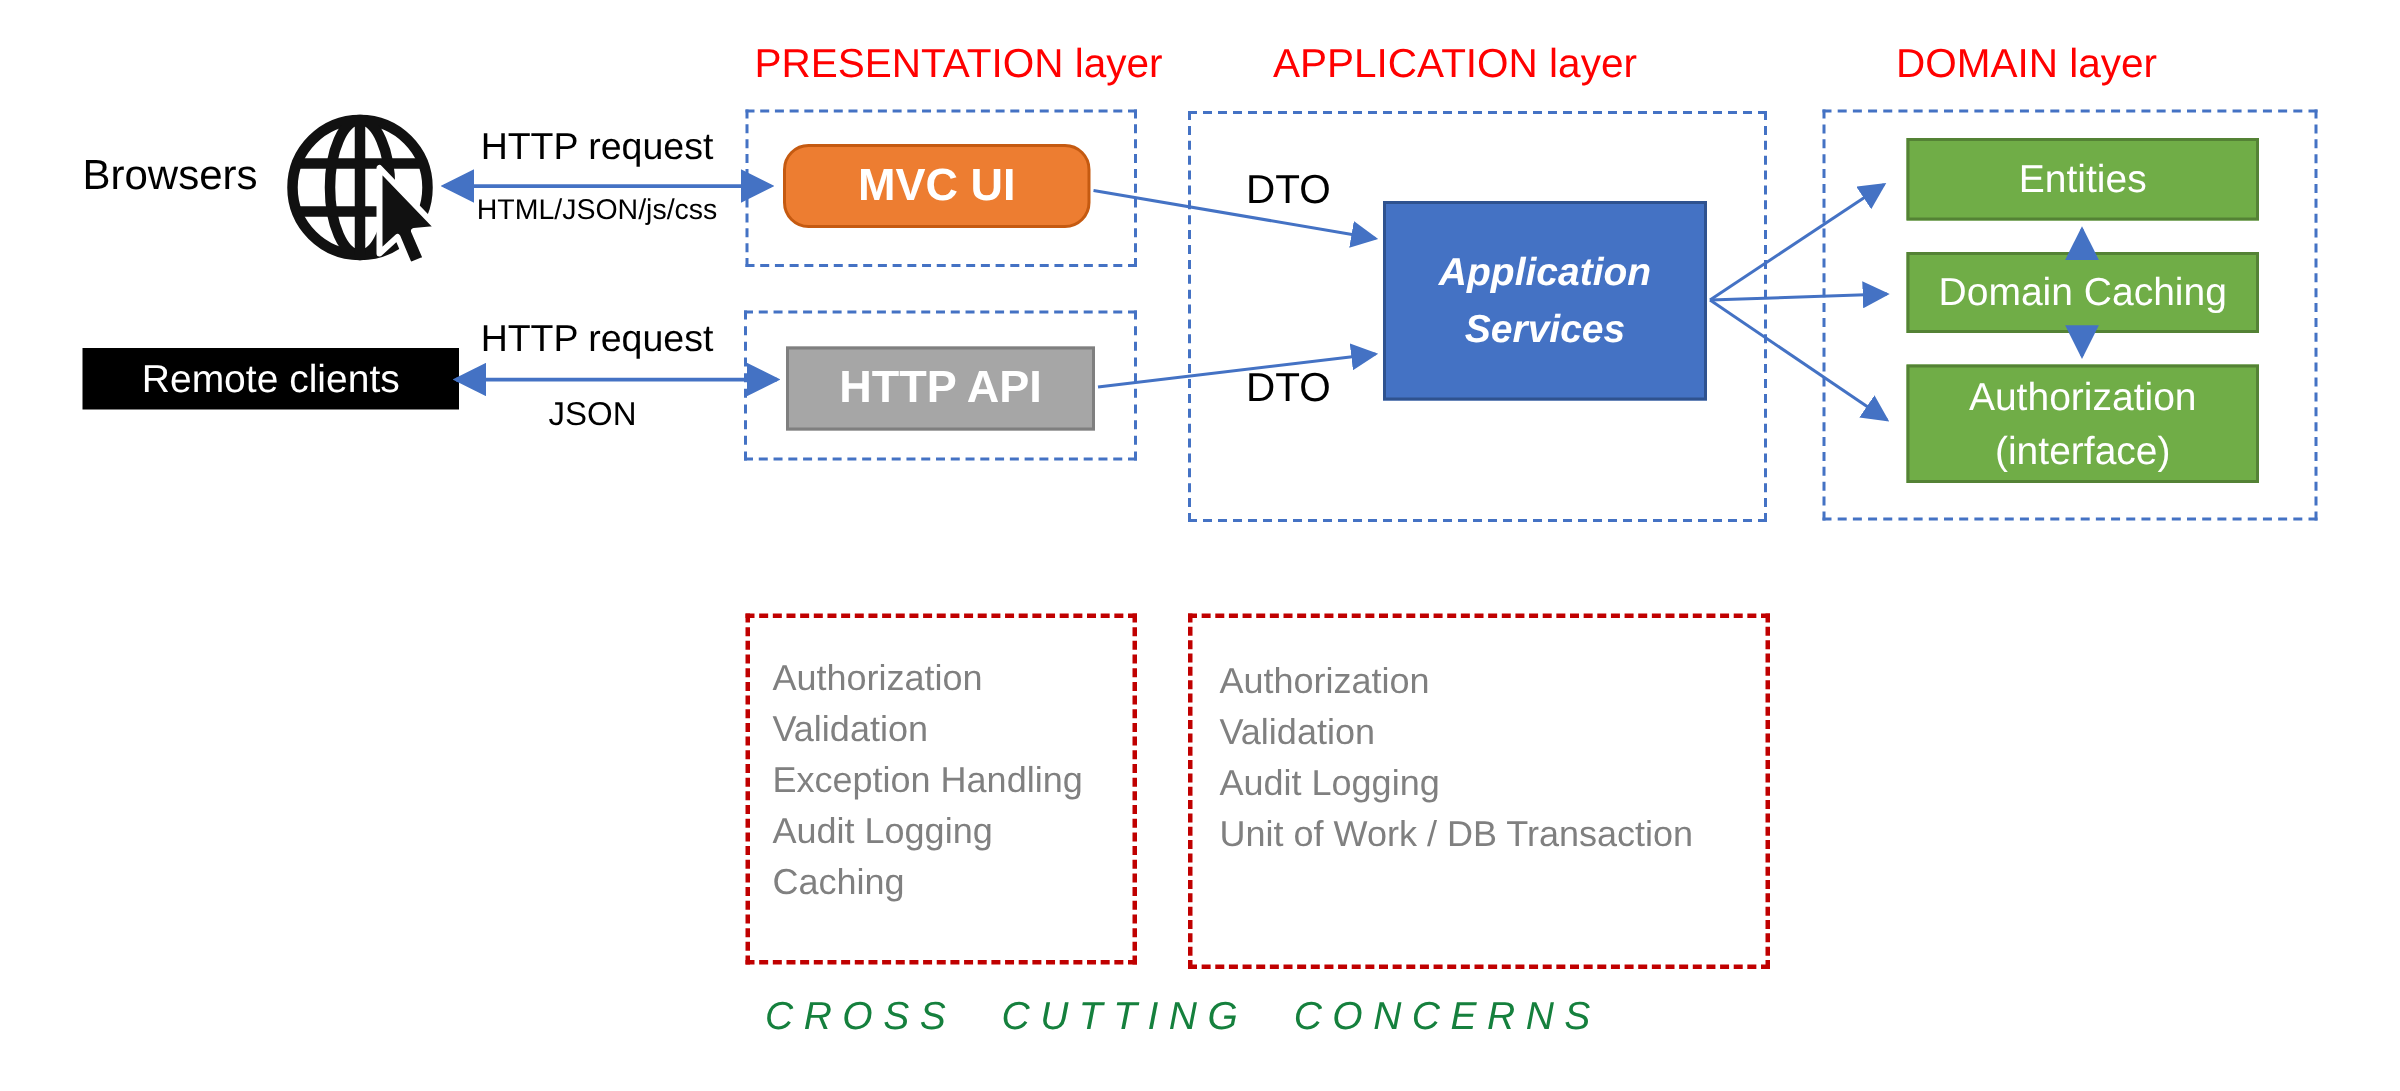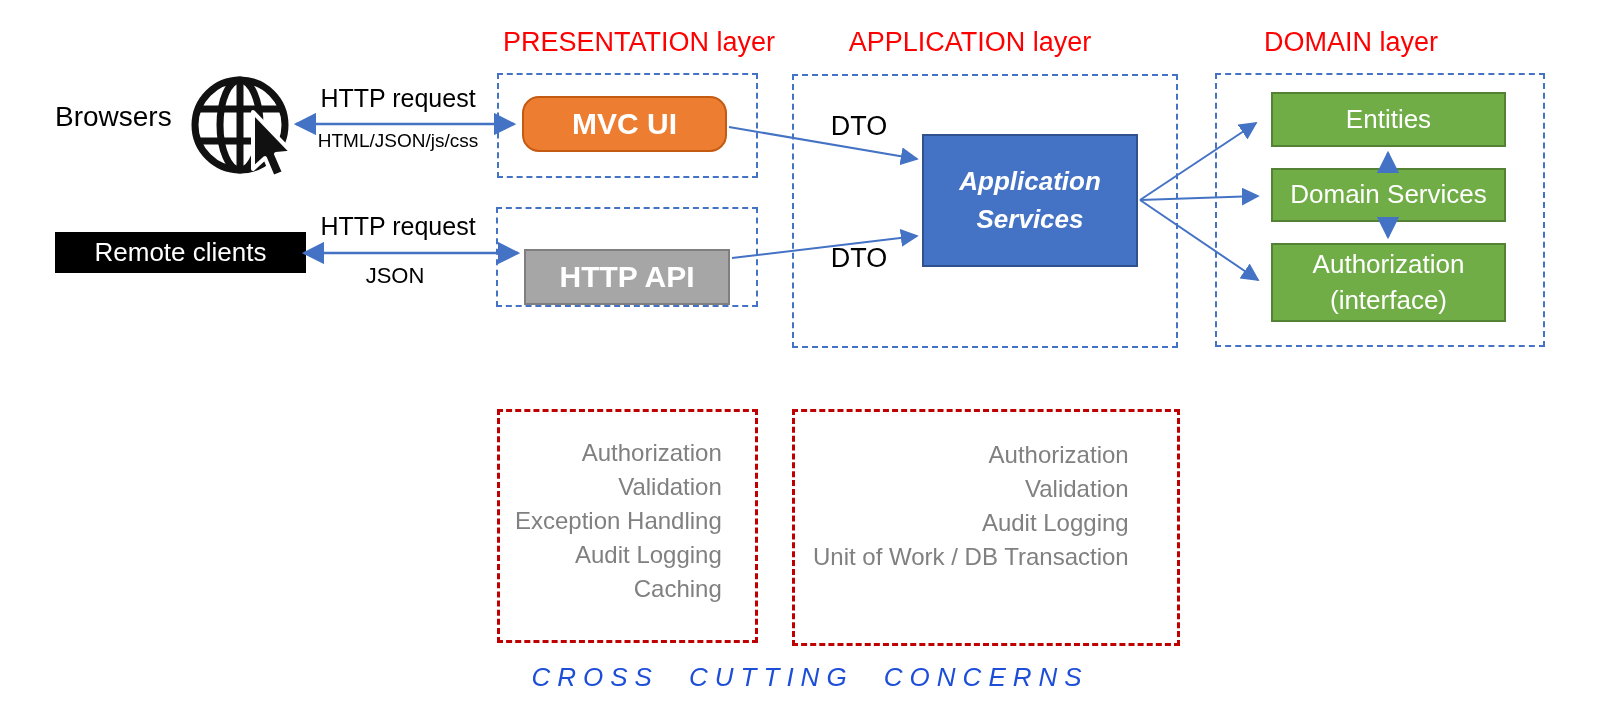--- a/index.html
+++ b/index.html
@@ -1,39 +1,39 @@
 <!DOCTYPE html>
 <html><head>
 <meta charset="utf-8">
 <style>
   html,body{margin:0;padding:0;background:#fff;}
   #canvas{
     position:relative;width:1600px;height:727px;background:#ffffff;
     font-family:"Liberation Sans", sans-serif;overflow:hidden;
   }
-  .abs{position:absolute;text-align:right;}
+  .abs{position:absolute;}
   .layer-title{
     color:#FF0000;font-size:27px;font-weight:400;text-align:center;white-space:nowrap;
   }
   .blue-dash{border:2px dashed #4472C4;box-sizing:border-box;background:transparent;}
   .red-dash{border:3px dashed #C00000;box-sizing:border-box;background:transparent;}
   .node{
     box-sizing:border-box;display:flex;flex-direction:column;align-items:center;
     justify-content:center;text-align:center;line-height:1.2;
   }
   .node-orange{background:#ED7D31;border:2px solid #C55A11;color:#fff;font-weight:700;font-size:30px;}
   .node-gray{background:#A6A6A6;border:2px solid #7F7F7F;color:#fff;font-weight:700;font-size:30px;}
   .node-blue{background:#4472C4;border:2px solid #2F528F;color:#fff;font-weight:700;font-size:26px;line-height:1.45;font-style:italic;}
   .node-green{background:#70AD47;border:2px solid #548235;color:#fff;font-weight:400;font-size:26px;line-height:1.35;}
   .node-black{background:#000;color:#fff;font-size:26px;}
   .plain-label{color:#000;white-space:nowrap;}
   .muted-list{color:#808080;font-size:24px;line-height:34px;white-space:nowrap;}
   .caption{
-    color:#1d4ed8;font-size:26px;font-style:italic;font-weight:400;
-    letter-spacing:7px;word-spacing:16px;text-align:center;white-space:nowrap;
+    color:#15803d;font-size:26px;font-style:italic;font-weight:400;
+    letter-spacing:7px;word-spacing:16px;text-align:left;white-space:nowrap;
   }
   svg.overlay{position:absolute;left:0;top:0;pointer-events:none;}
 </style>
 </head>
 <body>
 
 <div id="canvas">
 
   <div class="abs layer-title" style="left:503px;top:27px;width:252px;">PRESENTATION layer</div>
   <div class="abs layer-title" style="left:845px;top:27px;width:250px;">APPLICATION layer</div>
@@ -48,35 +48,35 @@
   <div class="abs plain-label" style="left:55px;top:101px;font-size:28px;">Browsers</div>
 
   <div class="abs node node-black" style="left:55px;top:232px;width:251px;height:41px;">
     <span>Remote clients</span>
   </div>
 
   <div class="abs node node-orange" style="left:522px;top:96px;width:205px;height:56px;border-radius:17px;">
     <span>MVC UI</span>
   </div>
 
-  <div class="abs node node-gray" style="left:524px;top:231px;width:206px;height:56px;margin-top:18px;">
+  <div class="abs node node-gray" style="left:524px;top:231px;width:206px;height:56px;">
     <span>HTTP API</span>
   </div>
 
   <div class="abs node node-blue" style="left:922px;top:134px;width:216px;height:133px;">
     <div>Application</div>
     <div>Services</div>
   </div>
 
   <div class="abs node node-green" style="left:1271px;top:92px;width:235px;height:55px;">
     <span>Entities</span>
   </div>
 
   <div class="abs node node-green" style="left:1271px;top:168px;width:235px;height:54px;">
-    <span>Domain Services</span>
+    <span>Domain Caching</span>
   </div>
 
   <div class="abs node node-green" style="left:1271px;top:243px;width:235px;height:79px;">
     <div>Authorization</div>
     <div>(interface)</div>
   </div>
 
   <div class="abs plain-label" style="left:308px;top:84px;width:180px;font-size:25px;text-align:center;">HTTP request</div>
   <div class="abs plain-label" style="left:300px;top:130px;width:196px;font-size:19px;text-align:center;">HTML/JSON/js/css</div>
   <div class="abs plain-label" style="left:308px;top:212px;width:180px;font-size:25px;text-align:center;">HTTP request</div>

